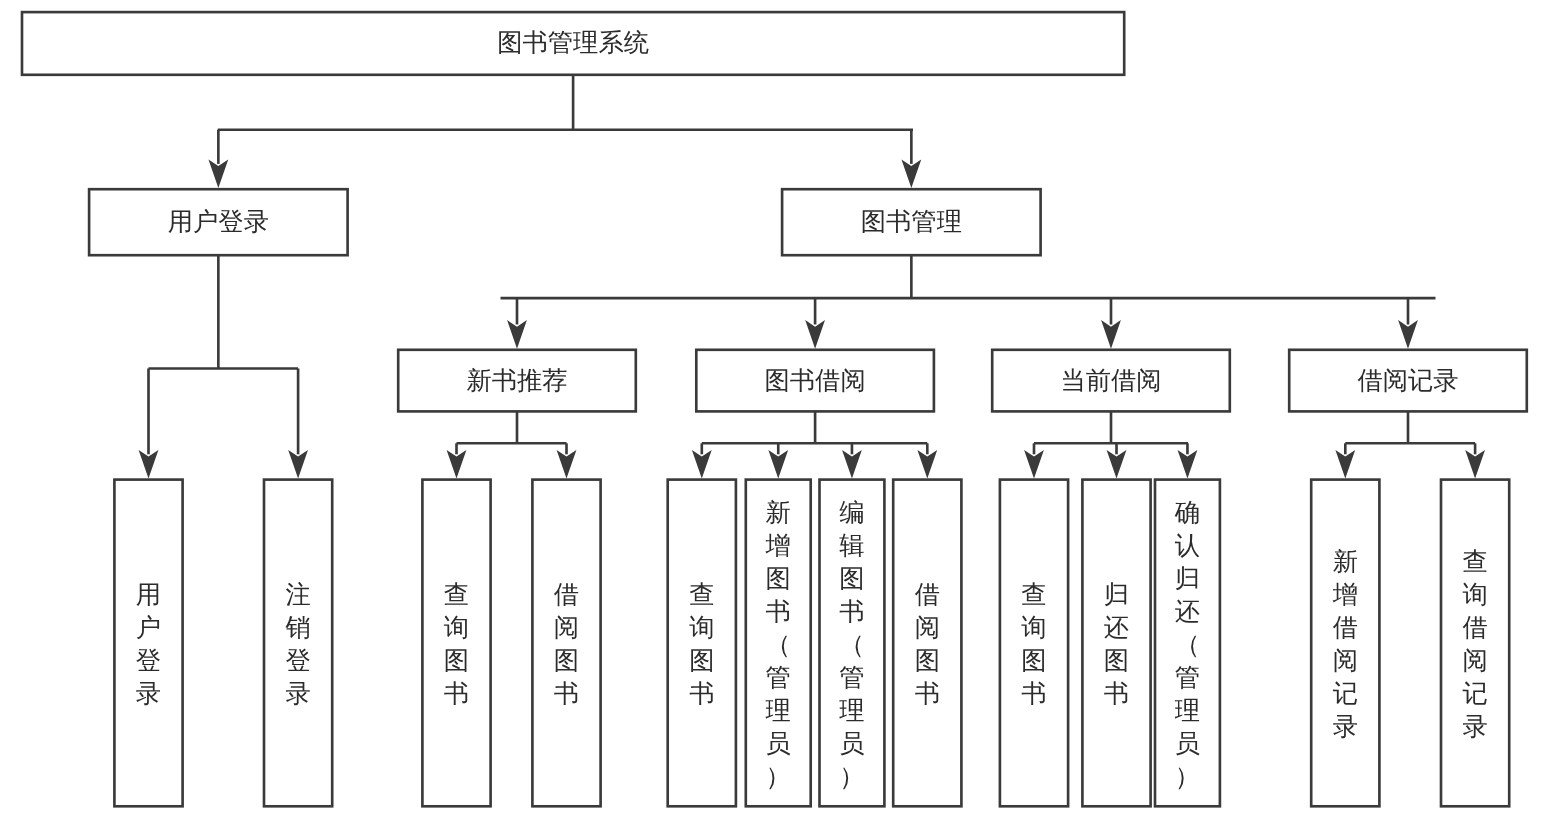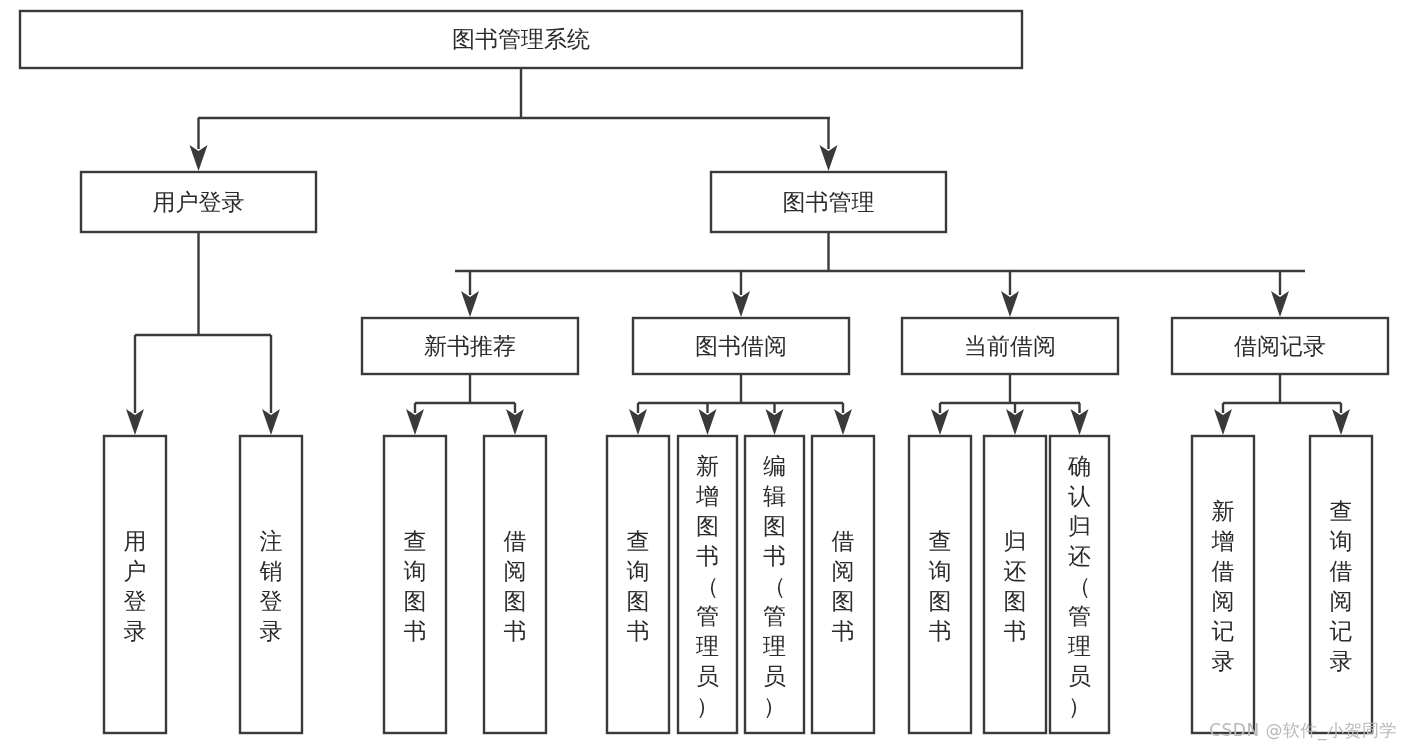--- a/index.html
+++ b/index.html
@@ -202,14 +202,13 @@
         <g>
           <rect class="node-box" x="1192" y="436" width="62" height="297"></rect>
           <text class="node-label-v" x="1223" y="518.5"><tspan x="1223" dy="0">新</tspan><tspan x="1223" dy="30">增</tspan><tspan x="1223" dy="30">借</tspan><tspan x="1223" dy="30">阅</tspan><tspan x="1223" dy="30">记</tspan><tspan x="1223" dy="30">录</tspan></text>
         </g>
         <g>
           <rect class="node-box" x="1310" y="436" width="62" height="297"></rect>
           <text class="node-label-v" x="1341" y="518.5"><tspan x="1341" dy="0">查</tspan><tspan x="1341" dy="30">询</tspan><tspan x="1341" dy="30">借</tspan><tspan x="1341" dy="30">阅</tspan><tspan x="1341" dy="30">记</tspan><tspan x="1341" dy="30">录</tspan></text>
         </g>
       </g>
   </svg>
-  <div class="watermark">CSDN @软件_小贺同学</div>
 </div>
 
 </body></html>

